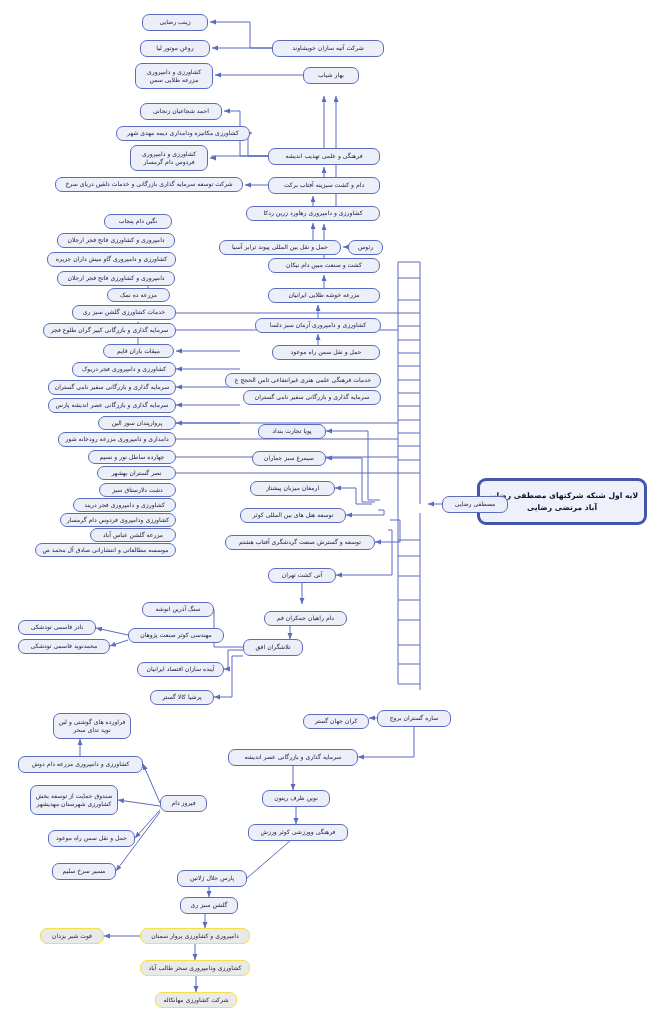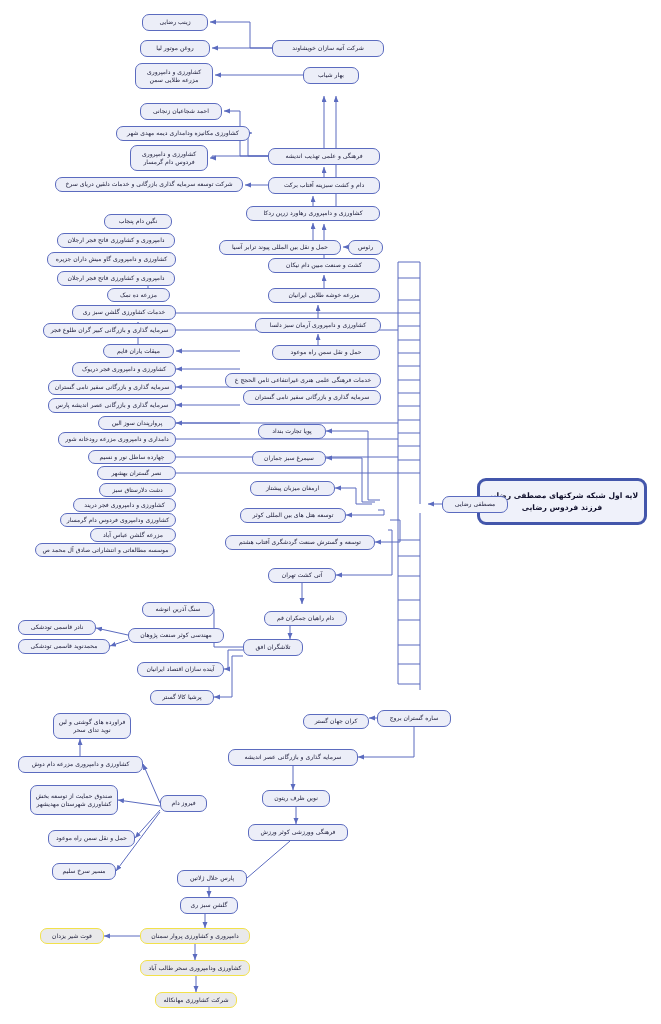--- a/index.html
+++ b/index.html
@@ -151,21 +151,21 @@
       <path d="M160,806 L118,800"></path>
       <path d="M160,810 L135,838"></path>
       <path d="M160,812 L116,871"></path>
       <path d="M80,756 L80,739"></path>
     </g>
   </svg>
 
   <div class="node title" style="left:477px;top:478px;width:170px;height:47px;">
     <div>
       <div>لایه اول شبکه شرکتهای مصطفی رضایی</div>
-      <div>فرزند فردوس رضایی</div>
+      <div>آباد مرتضی رضایی</div>
     </div>
   </div>
 
   <div id="nodes-layer">
       <div class="node" style="left: 142px; top: 14px; width: 66px; height: 17px;">زینب رضایی</div>
       <div class="node" style="left: 140px; top: 40px; width: 70px; height: 17px;">روغن موتور لیا</div>
       <div class="node" style="left: 272px; top: 40px; width: 112px; height: 17px;">شرکت آتیه سازان خویشاوند</div>
       <div class="node" style="left: 135px; top: 63px; width: 78px; height: 26px;">کشاورزی و دامپروری مزرعه طلایی سمن</div>
       <div class="node" style="left: 303px; top: 67px; width: 56px; height: 17px;">بهار شیاب</div>
       <div class="node" style="left: 140px; top: 103px; width: 82px; height: 17px;">احمد شجاعیان زنجانی</div>

